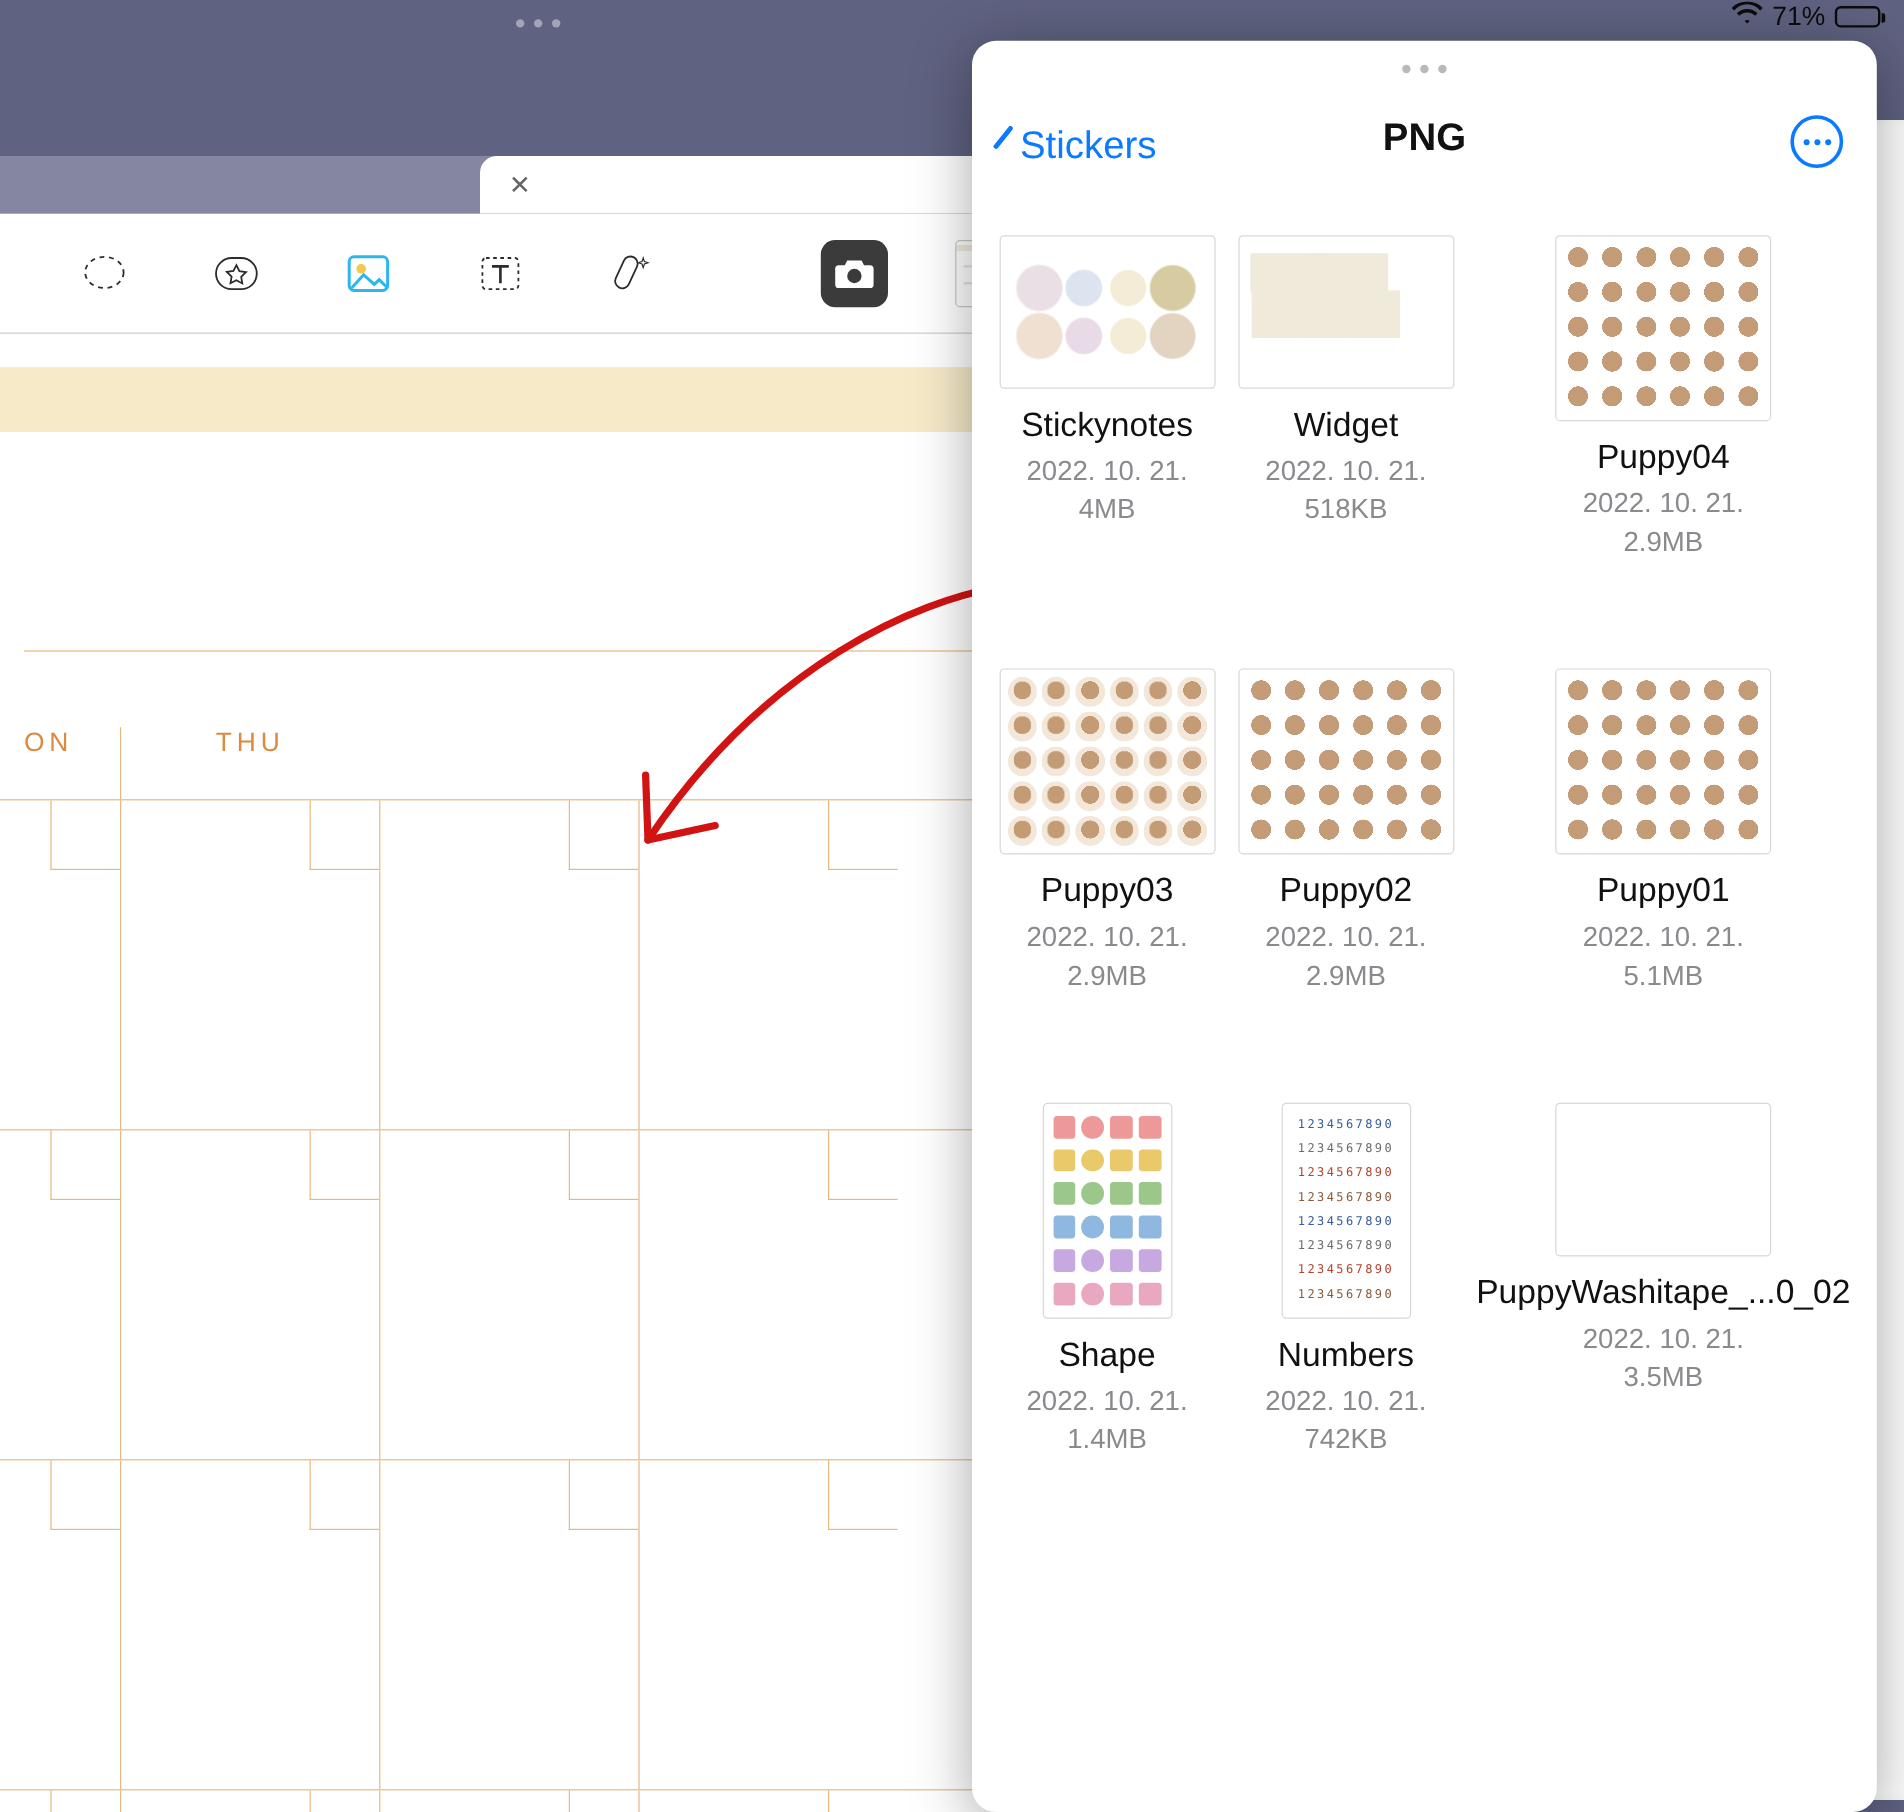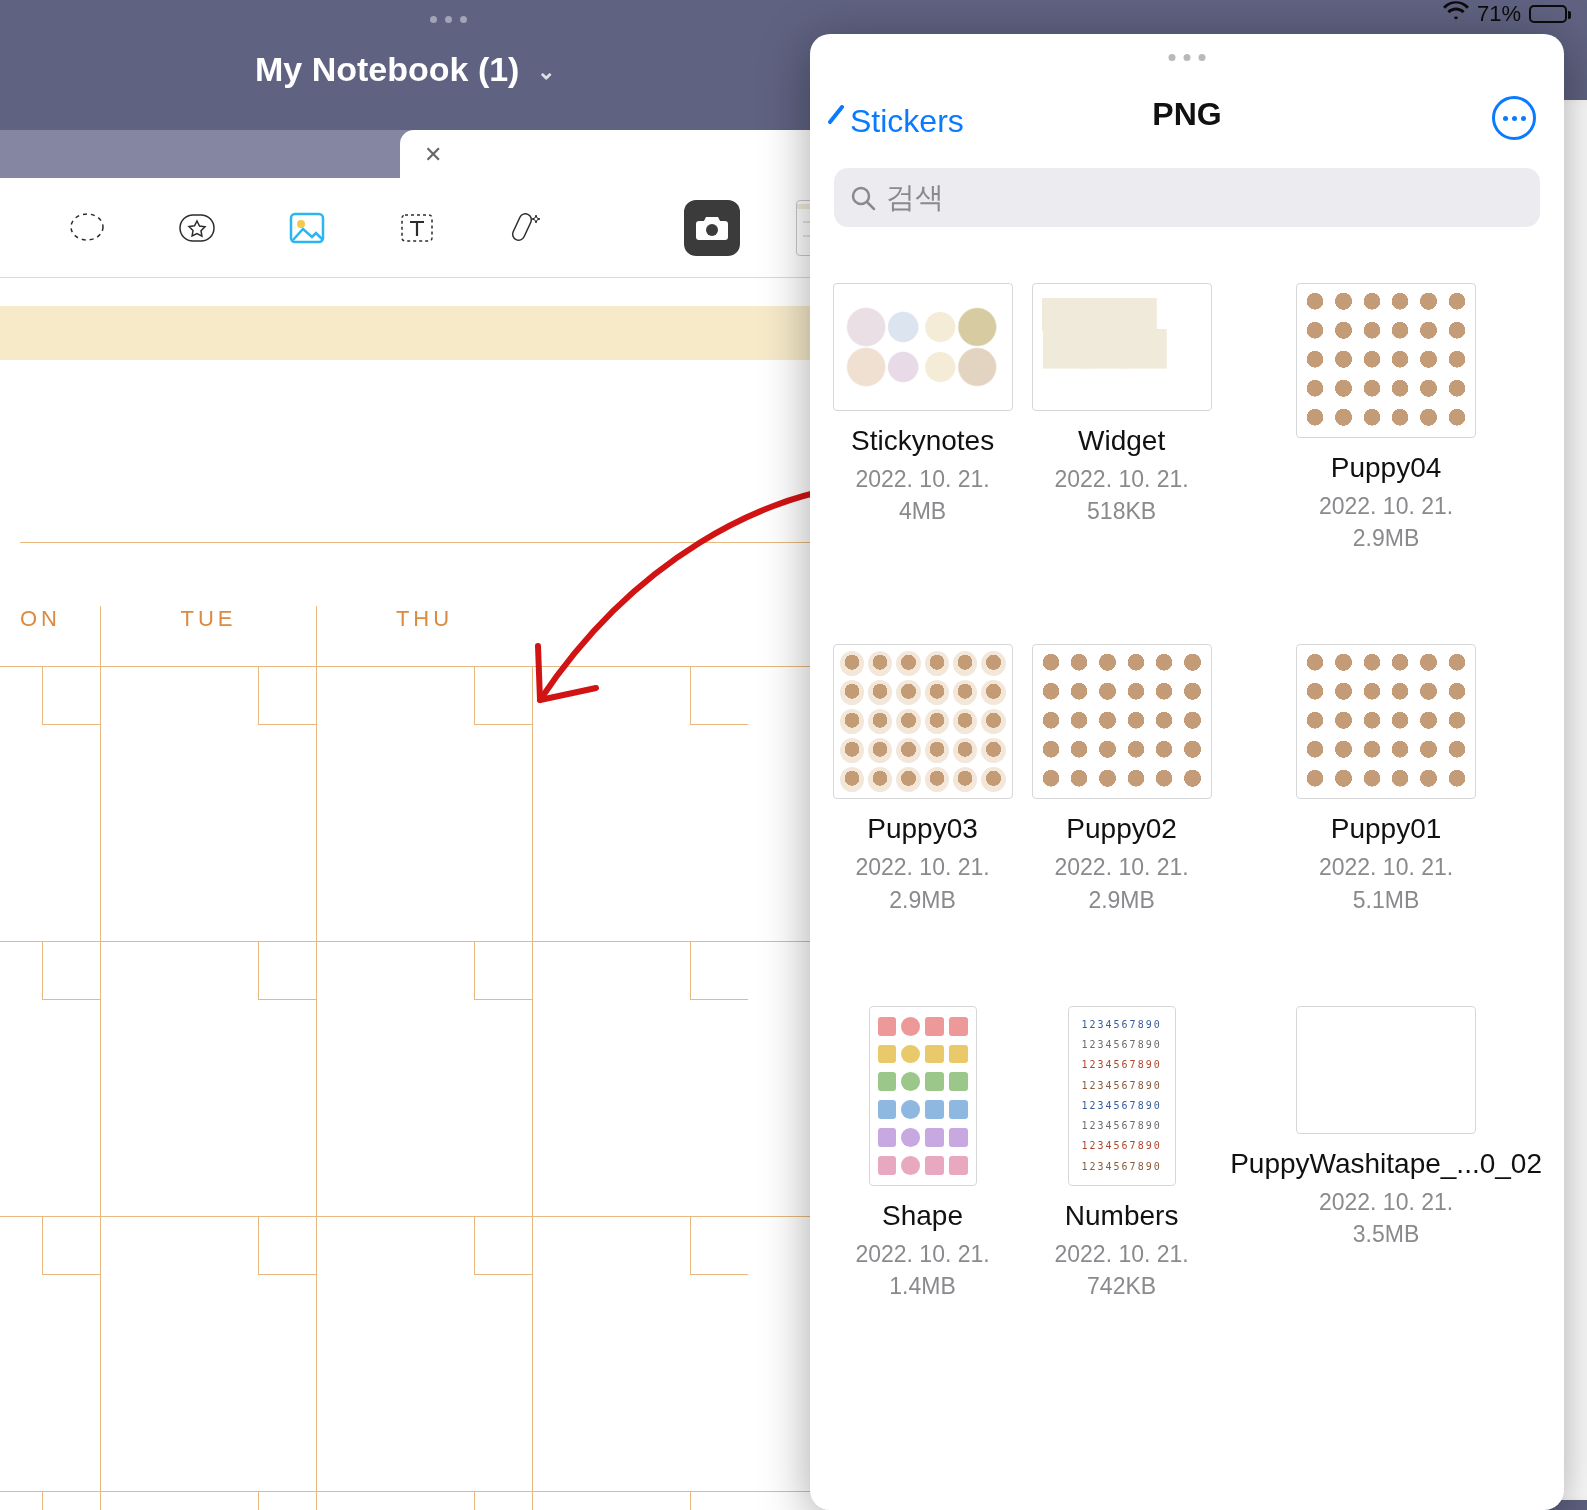--- a/index.html
+++ b/index.html
@@ -429,24 +429,20 @@
   <span class="battery-box"><span class="battery-fill"></span></span>
 </div>
 
 <div class="app-bg">
   <div class="multitask-dots">
       <span></span>
       <span></span>
       <span></span>
     </div>
 
-  <div class="title-bar">
-    <span>My Notebook (1)</span>
-    <span class="chev">⌄</span>
-  </div>
 
   <div class="tab-strip">
     <div class="tab-active">
       <span class="close-x">✕</span>
     </div>
   </div>
 
   <div class="toolbar">
     <div class="tool-btn">
       <svg viewBox="0 0 42 42">
@@ -487,21 +483,20 @@
     </div>
     <div class="mini-page"></div>
   </div>
 
   <div class="page">
     <div class="page-gold-band"></div>
     <div class="calendar-rule"></div>
     <div class="calendar">
       <div class="cal-row header">
         <div class="cal-cell">ON</div>
-        <div class="cal-cell">TUE</div>
         <div class="cal-cell">THU</div>
       </div>
       <div class="cal-row body">
         <div class="cal-cell">
             <span class="date-tab"></span>
           </div>
         <div class="cal-cell">
             <span class="date-tab"></span>
           </div>
         <div class="cal-cell">
@@ -579,27 +574,20 @@
       <span>Stickers</span>
     </div>
     <div class="more-btn">
       <span></span>
         <span></span>
         <span></span>
     </div>
   </div>
   <div class="pop-title">PNG</div>
 
-  <div class="search-bar">
-    <svg viewBox="0 0 26 26">
-        <circle cx="11" cy="11" r="8" stroke="#8a8a8e" stroke-width="2.5" fill="none"></circle>
-        <line x1="17" y1="17" x2="24" y2="24" stroke="#8a8a8e" stroke-width="2.5" stroke-linecap="round"></line>
-      </svg>
-    <span>검색</span>
-  </div>
 
   <div class="file-grid" id="file-grid">
 
   <div class="file-item">
         <div class="thumb landscape t-stickynotes"></div>
         <div class="file-name">Stickynotes</div>
         <div class="file-date">2022. 10. 21.</div>
         <div class="file-size">4MB</div>
       </div>
       <div class="file-item">

